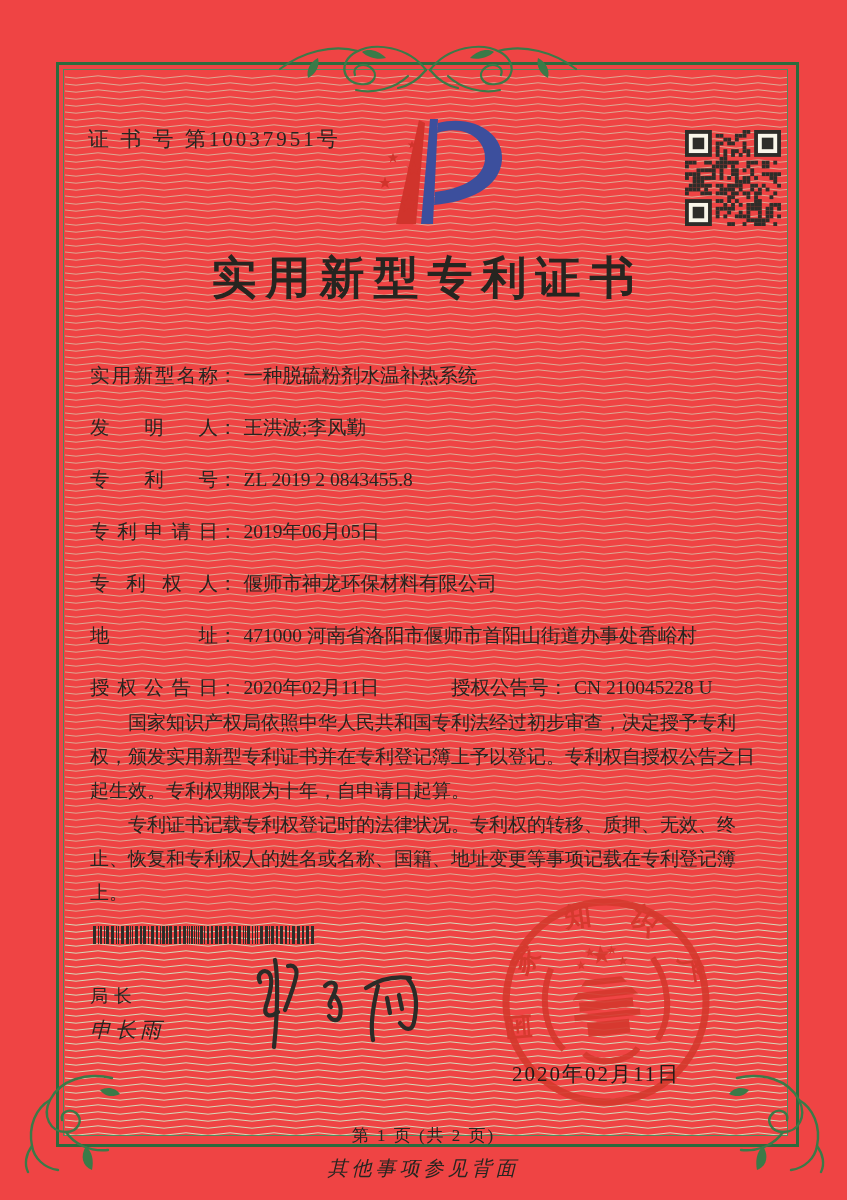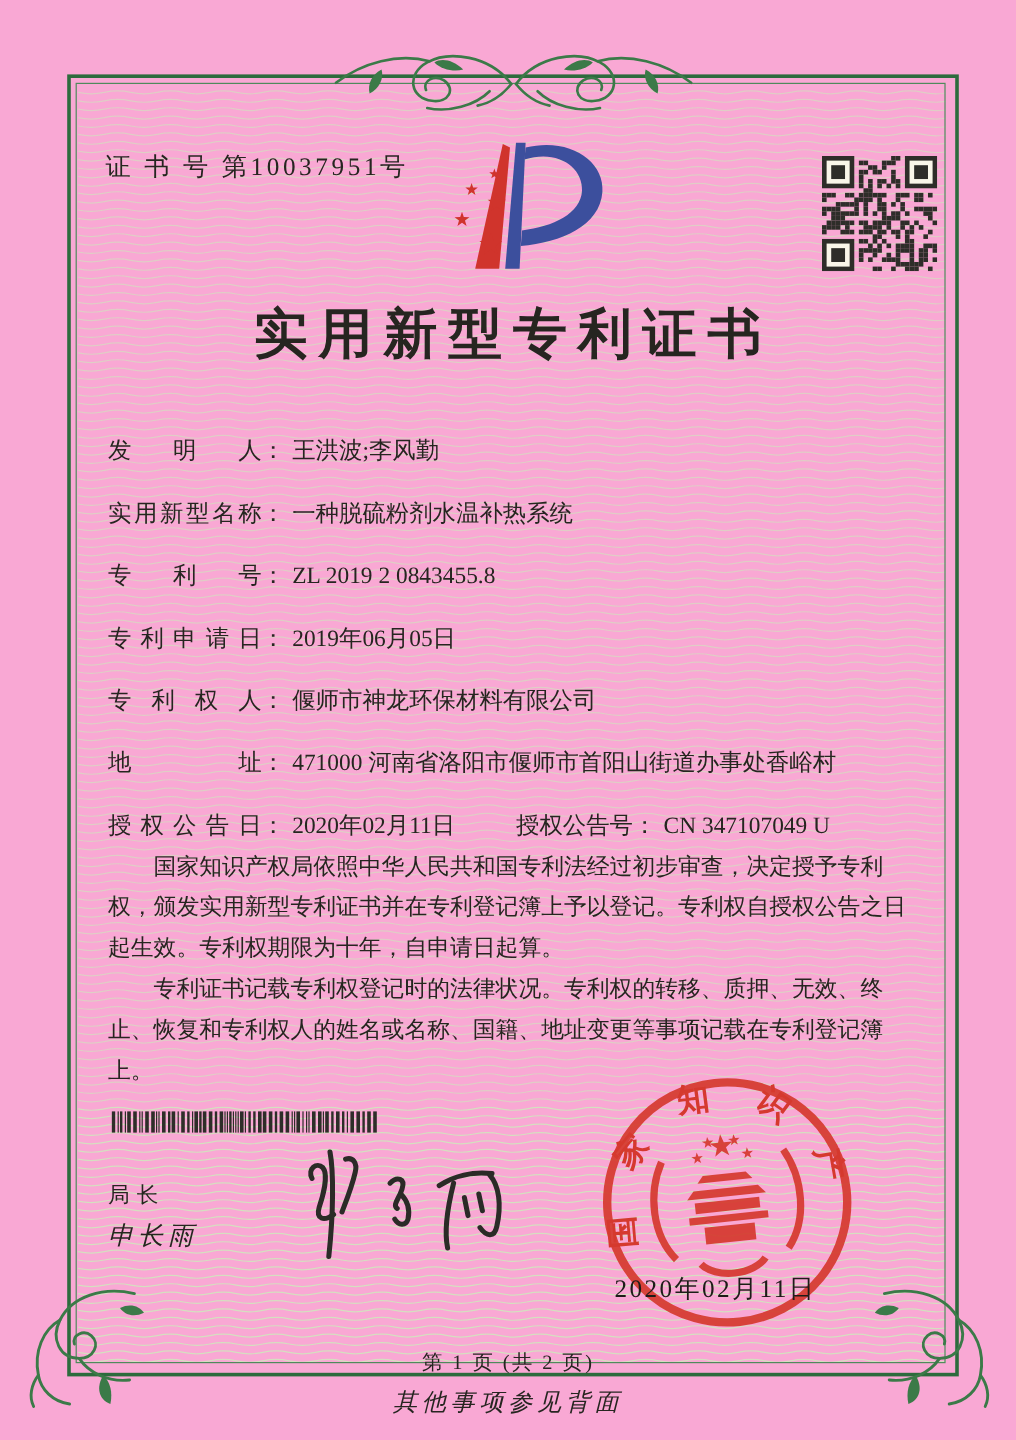--- a/index.html
+++ b/index.html
@@ -1,28 +1,28 @@
 <!DOCTYPE html>
 <html><head>
 <meta charset="utf-8">
 <style>
   html,body{margin:0;padding:0;}
   body{width:847px;height:1200px;background:#e8e6da;font-family:"Liberation Serif","DejaVu Serif",serif;}
-  .page{position:relative;width:847px;height:1200px;background:#f9a8d4;overflow:hidden;color:#262520;}
+  .page{position:relative;width:847px;height:1200px;background:#ef4444;overflow:hidden;color:#262520;}
   .frame-outer{position:absolute;left:56px;top:62px;width:737px;height:1079px;border:3px solid #2d6b3d;}
   .frame-inner{position:absolute;left:63px;top:69px;width:723px;height:1065px;border:1px solid #4f8a5c;}
   .waves{position:absolute;left:65px;top:71px;}
   .cert-no{position:absolute;left:88px;top:125px;font-size:21px;letter-spacing:3px;}
   .logo{position:absolute;left:352px;top:106px;}
   .qr{position:absolute;left:685px;top:130px;}
   .title{position:absolute;left:4px;top:248px;width:847px;text-align:center;font-size:45px;font-weight:600;letter-spacing:9px;}
   .fields{position:absolute;left:90px;top:362px;width:670px;font-size:19.5px;}
   .frow{position:relative;height:52px;}
   .field-label{display:inline-block;width:128px;text-align:justify;text-align-last:justify;}
-  .field-label.auto{width:auto;text-align:left;text-align-last:auto;}
+  .field-label.auto{width:auto;text-align:left;text-align-last:auto;margin-left:21px;}
   .field-value{margin-left:6px;}
   .frow .second{position:absolute;left:340px;top:0;}
   .paras{position:absolute;left:90px;top:706px;width:668px;}
   .paras p{margin:0;font-size:19px;line-height:34px;text-indent:2em;}
   .barcode{position:absolute;left:93px;top:926px;}
   .signer-title{position:absolute;left:90px;top:984px;font-size:18px;letter-spacing:6px;}
   .signer-name{position:absolute;left:90px;top:1016px;font-size:21px;letter-spacing:4px;font-style:italic;}
   .signature{position:absolute;left:228px;top:942px;}
   .seal{position:absolute;left:497px;top:893px;transform:rotate(-6deg);}
   .seal-date{position:absolute;left:512px;top:1060px;width:200px;font-size:21px;letter-spacing:2px;color:#1d1c18;}
@@ -475,40 +475,40 @@
       <rect x="76.8" y="7.68" width="11.52" height="11.52" fill="#2e2d29"></rect>
       <rect x="0" y="69.12" width="26.88" height="26.88" fill="#2e2d29"></rect>
       <rect x="3.84" y="72.96" width="19.2" height="19.2" fill="#f9f6e9"></rect>
       <rect x="7.68" y="76.8" width="11.52" height="11.52" fill="#2e2d29"></rect>
     </svg>
 
   <div class="title">实用新型专利证书</div>
 
   <div class="fields">
     <div class="frow">
-      <span class="field-label">发明人</span><span>：</span><span class="field-value">王洪波;李风勤</span>
+      <span class="field-label">实用新型名称</span><span>：</span><span class="field-value">一种脱硫粉剂水温补热系统</span>
     </div>
     <div class="frow">
-      <span class="field-label">实用新型名称</span><span>：</span><span class="field-value">一种脱硫粉剂水温补热系统</span>
+      <span class="field-label">发明人</span><span>：</span><span class="field-value">王洪波;李风勤</span>
     </div>
     <div class="frow">
       <span class="field-label">专利号</span><span>：</span><span class="field-value">ZL 2019 2 0843455.8</span>
     </div>
     <div class="frow">
       <span class="field-label">专利申请日</span><span>：</span><span class="field-value">2019年06月05日</span>
     </div>
     <div class="frow">
       <span class="field-label">专利权人</span><span>：</span><span class="field-value">偃师市神龙环保材料有限公司</span>
     </div>
     <div class="frow">
       <span class="field-label">地址</span><span>：</span><span class="field-value">471000 河南省洛阳市偃师市首阳山街道办事处香峪村</span>
     </div>
     <div class="frow">
       <span><span class="field-label">授权公告日</span><span>：</span><span class="field-value">2020年02月11日</span></span>
-      <span class="second"><span class="field-label auto">授权公告号</span><span>：</span><span class="field-value">CN 347107049 U</span></span>
+      <span class="second"><span class="field-label auto">授权公告号</span><span>：</span><span class="field-value">CN 210045228 U</span></span>
     </div>
   </div>
 
   <div class="paras">
     <p>国家知识产权局依照中华人民共和国专利法经过初步审查，决定授予专利权，颁发实用新型专利证书并在专利登记簿上予以登记。专利权自授权公告之日起生效。专利权期限为十年，自申请日起算。</p>
     <p>专利证书记载专利权登记时的法律状况。专利权的转移、质押、无效、终止、恢复和专利权人的姓名或名称、国籍、地址变更等事项记载在专利登记簿上。</p>
   </div>
 
   <svg class="barcode" width="224" height="18" viewBox="0 0 224 18" id="barcode-svg">
       <rect x="0" y="0" width="3" height="18" fill="#2e2d29"></rect>

